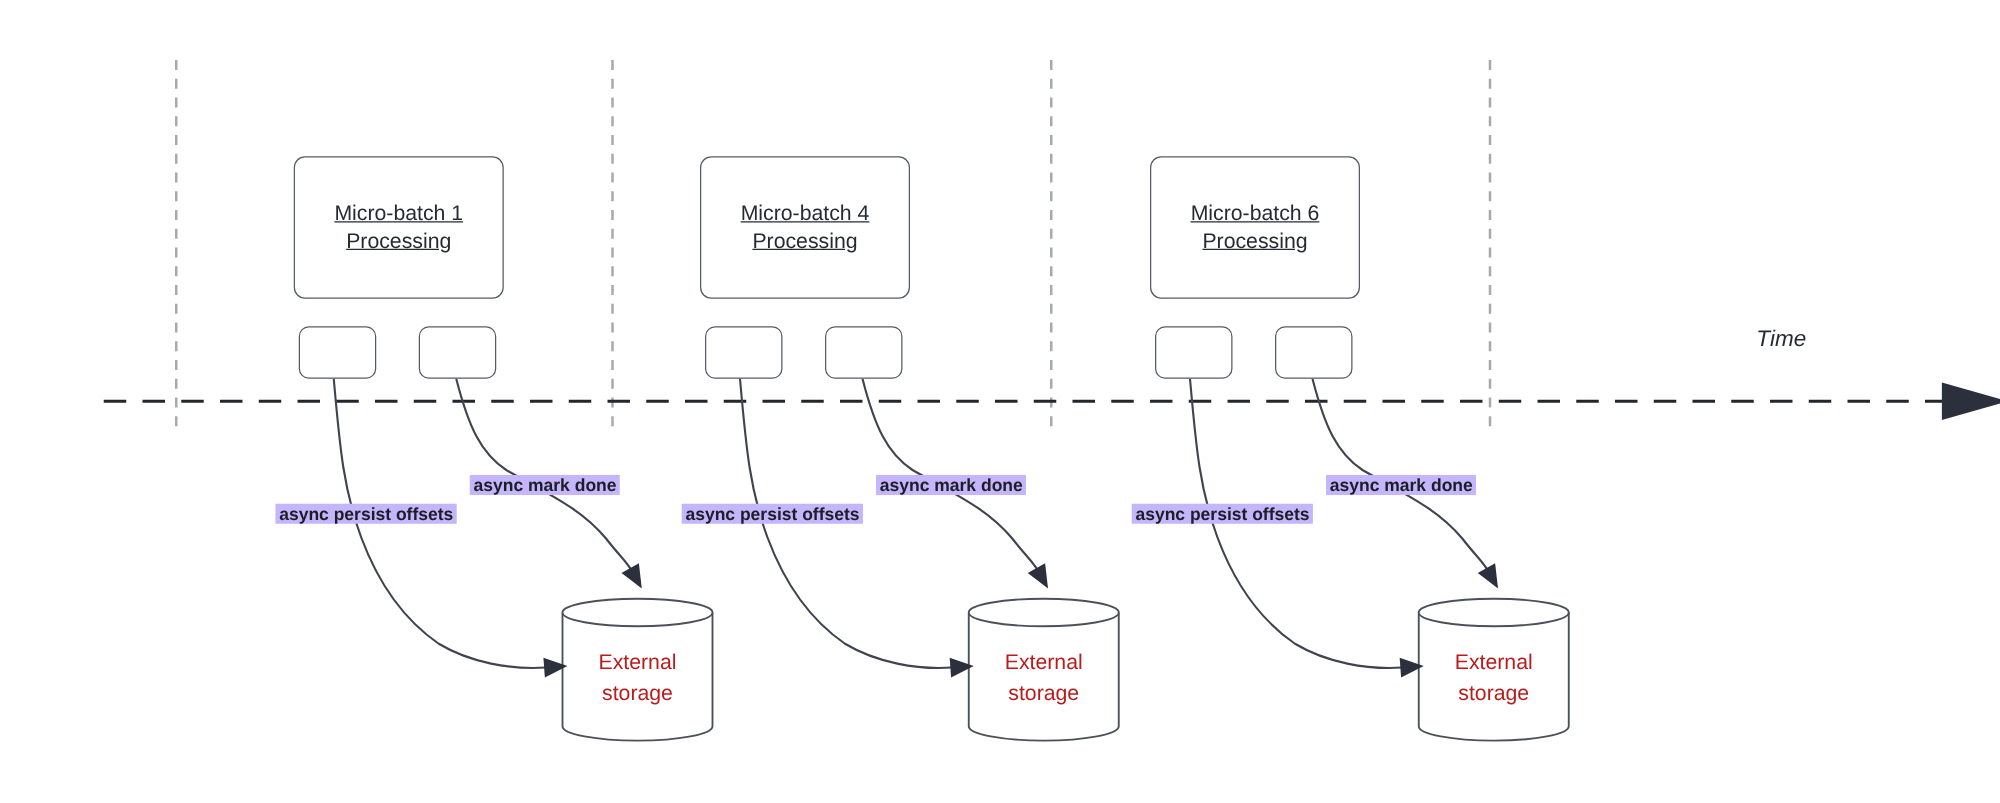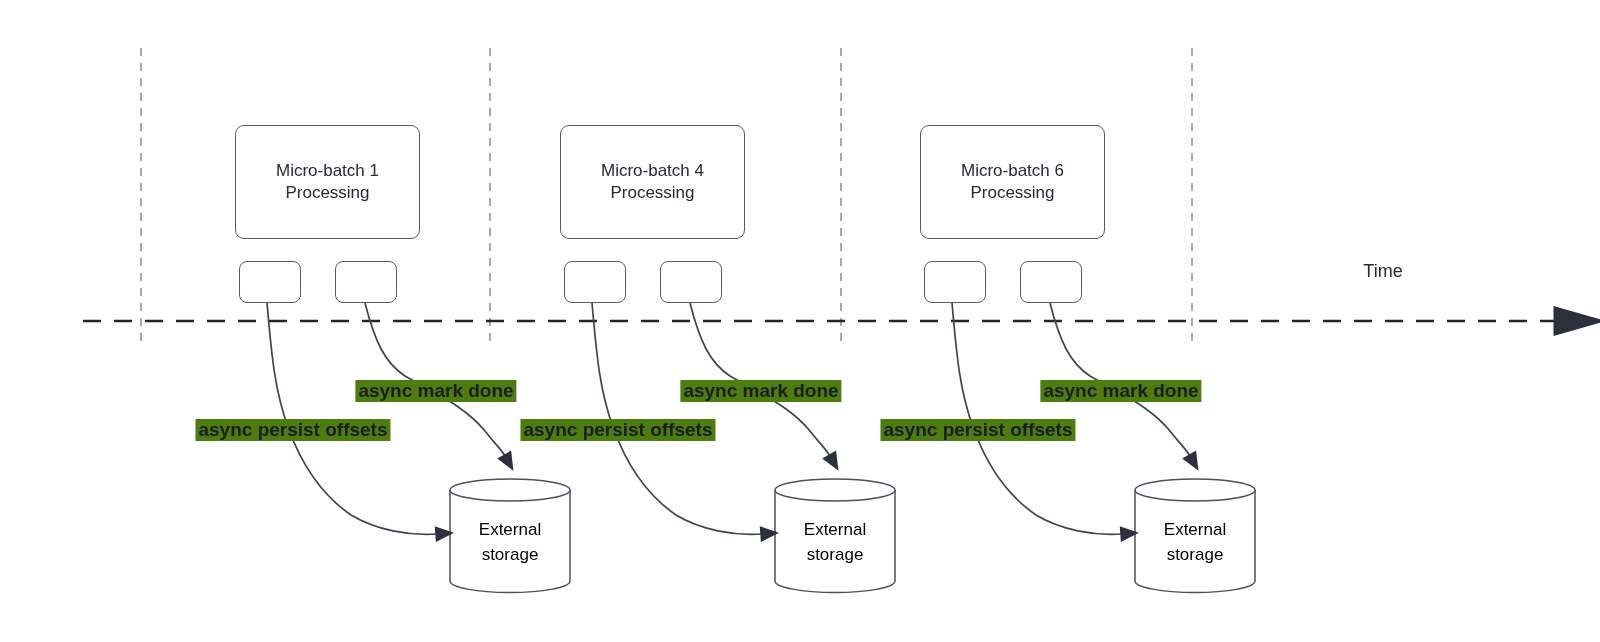--- a/index.html
+++ b/index.html
@@ -7,46 +7,46 @@
     position:relative;
     width:1600px;height:642px;
     background:#ffffff;
     font-family:"Liberation Sans", sans-serif;
     overflow:hidden;
   }
   .canvas svg{position:absolute;left:0;top:0;z-index:0;}
   .section{position:absolute;top:0;width:0;height:642px;z-index:1;}
   .proc-box{
     position:absolute;left:-4px;top:125px;
-    width:185px;height:114px;box-sizing:border-box;
+    width:168px;height:114px;box-sizing:border-box;
     border:1.5px solid #565c66;border-radius:9px;background:#ffffff;
     display:flex;flex-direction:column;align-items:center;justify-content:center;
-    font-size:17px;line-height:22px;color:#262a33;text-align:center;
+    font-size:17px;line-height:22px;color:#262a33;text-align:center;text-decoration:underline;
   }
   .task-box{
     position:absolute;top:261px;width:62px;height:42px;box-sizing:border-box;
     border:1.5px solid #565c66;border-radius:8px;background:#ffffff;
   }
   .task-box.a{left:0;}
   .task-box.b{left:96px;}
   .edge-label{
     position:absolute;transform:translateX(-50%);
-    font-size:19px;font-weight:bold;color:#1b1e24;
-    background:#4d7c0f;padding:0 3px;white-space:nowrap;z-index:2;
+    font-size:14px;font-weight:bold;color:#1b1e24;
+    background:#c4b5fd;padding:0 3px;white-space:nowrap;z-index:2;
   }
-  .edge-label.persist{left:54px;top:419px;}
+  .edge-label.persist{left:54px;top:403px;}
   .edge-label.done{left:197px;top:380px;}
   .storage-label{
     position:absolute;left:271px;top:517px;transform:translateX(-50%);
-    font-size:17px;line-height:25px;color:#000000;text-align:center;
+    font-size:17px;line-height:25px;color:#b91c1c;text-align:center;
     white-space:nowrap;z-index:1;
   }
   .time-label{
-    position:absolute;left:1383px;top:261px;transform:translateX(-50%);
-    font-size:18px;color:#262a33;z-index:1;white-space:nowrap;
+    position:absolute;left:1425px;top:261px;transform:translateX(-50%);
+    font-size:18px;color:#262a33;z-index:1;white-space:nowrap;font-style:italic;
   }
 </style>
 </head>
 <body>
 
 <div class="canvas">
 
   <svg width="1600" height="642" viewBox="0 0 1600 642">
     <defs>
       <marker id="arr" markerWidth="13" markerHeight="11" refX="2" refY="5.5" orient="auto">

